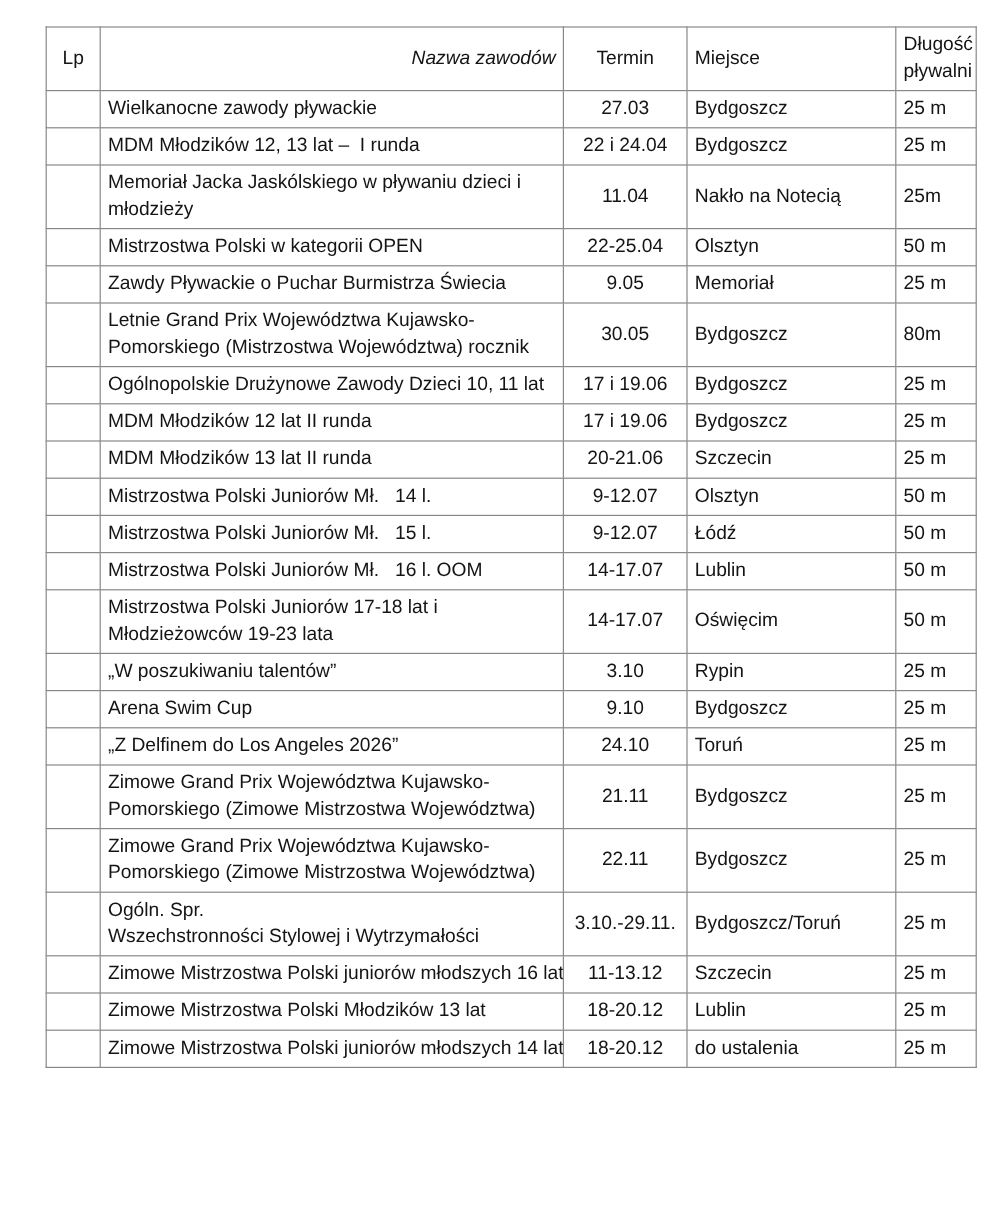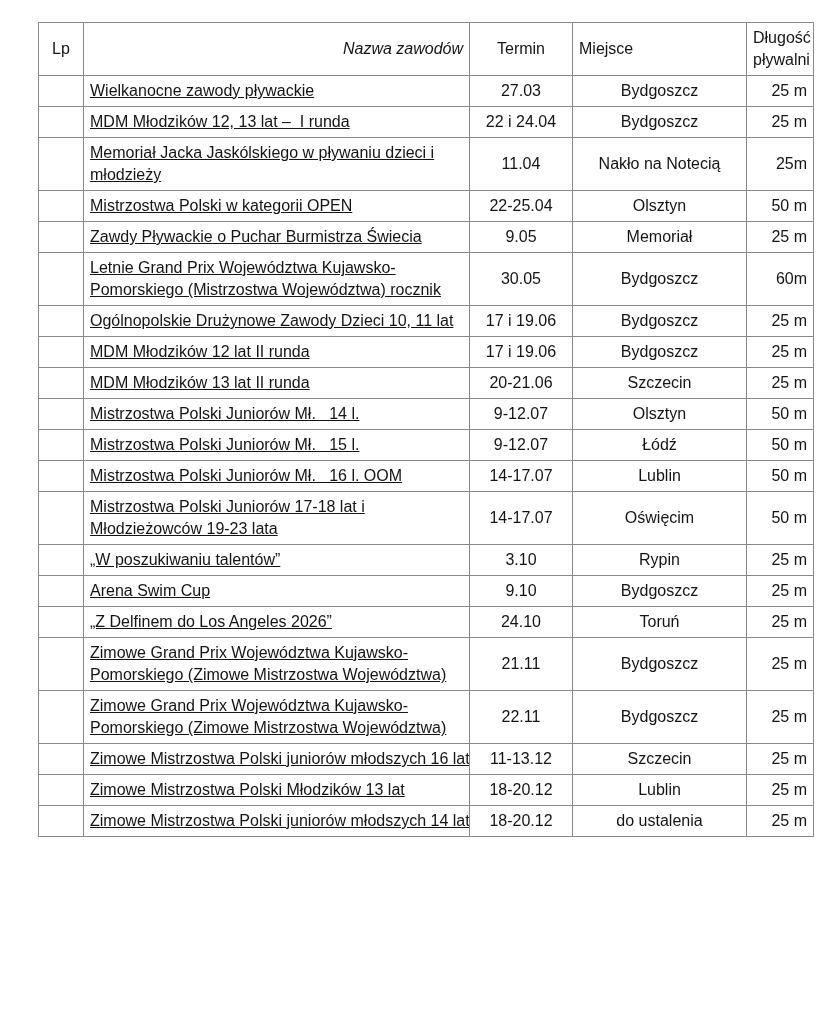--- a/index.html
+++ b/index.html
@@ -28,25 +28,25 @@
     font-weight: 400;
     line-height: 22px;
     vertical-align: middle;
     padding: 4px 6px;
     color: #141414;
     overflow: hidden;
     box-sizing: border-box;
   }
   th.col-lp, td.col-lp       { text-align: center; }
   th.col-name                { text-align: right; font-style: italic; }
-  td.col-name                { text-align: left; padding-left: 12px; white-space: pre; text-decoration: underline; }
+  td.col-name                { text-align: left; padding-left: 12px; white-space: pre; }
   th.col-termin, td.col-termin { text-align: center; white-space: pre; }
   th.col-miejsce             { text-align: left; }
-  td.col-miejsce             { text-align: center; padding-left: 10px; white-space: pre; }
-  th.col-dlugosc, td.col-dlugosc { text-align: right; white-space: pre-line; border-radius: 11px; }
+  td.col-miejsce             { text-align: left; padding-left: 10px; white-space: pre; }
+  th.col-dlugosc, td.col-dlugosc { text-align: left; white-space: pre-line; border-radius: 11px; }
   thead th { height: 52px; }
   tbody td { height: 30px; }
 </style>
 </head>
 <body>
 
 <div class="page">
   <table class="competitions">
     <colgroup>
       <col style="width:45px">
@@ -101,21 +101,21 @@
           <td class="col-termin">9.05</td>
           <td class="col-miejsce">Memoriał</td>
           <td class="col-dlugosc">25 m</td>
         </tr>
         <tr>
           <td class="col-lp"></td>
           <td class="col-name">Letnie Grand Prix Województwa Kujawsko-
 Pomorskiego (Mistrzostwa Województwa) rocznik</td>
           <td class="col-termin">30.05</td>
           <td class="col-miejsce">Bydgoszcz</td>
-          <td class="col-dlugosc">60m</td>
+          <td class="col-dlugosc">80m</td>
         </tr>
         <tr>
           <td class="col-lp"></td>
           <td class="col-name">Ogólnopolskie Drużynowe Zawody Dzieci 10, 11 lat</td>
           <td class="col-termin">17 i 19.06</td>
           <td class="col-miejsce">Bydgoszcz</td>
           <td class="col-dlugosc">25 m</td>
         </tr>
         <tr>
           <td class="col-lp"></td>
@@ -193,20 +193,29 @@
         <tr>
           <td class="col-lp"></td>
           <td class="col-name">Zimowe Grand Prix Województwa Kujawsko-
 Pomorskiego (Zimowe Mistrzostwa Województwa)</td>
           <td class="col-termin">22.11</td>
           <td class="col-miejsce">Bydgoszcz</td>
           <td class="col-dlugosc">25 m</td>
         </tr>
         <tr>
           <td class="col-lp"></td>
+          <td class="col-name">Ogóln. Spr.
+Wszechstronności Stylowej i Wytrzymałości
+</td>
+          <td class="col-termin">3.10.-29.11.</td>
+          <td class="col-miejsce">Bydgoszcz/Toruń</td>
+          <td class="col-dlugosc">25 m</td>
+        </tr>
+        <tr>
+          <td class="col-lp"></td>
           <td class="col-name">Zimowe Mistrzostwa Polski juniorów młodszych 16 lat</td>
           <td class="col-termin">11-13.12</td>
           <td class="col-miejsce">Szczecin</td>
           <td class="col-dlugosc">25 m</td>
         </tr>
         <tr>
           <td class="col-lp"></td>
           <td class="col-name">Zimowe Mistrzostwa Polski Młodzików 13 lat</td>
           <td class="col-termin">18-20.12</td>
           <td class="col-miejsce">Lublin</td>

